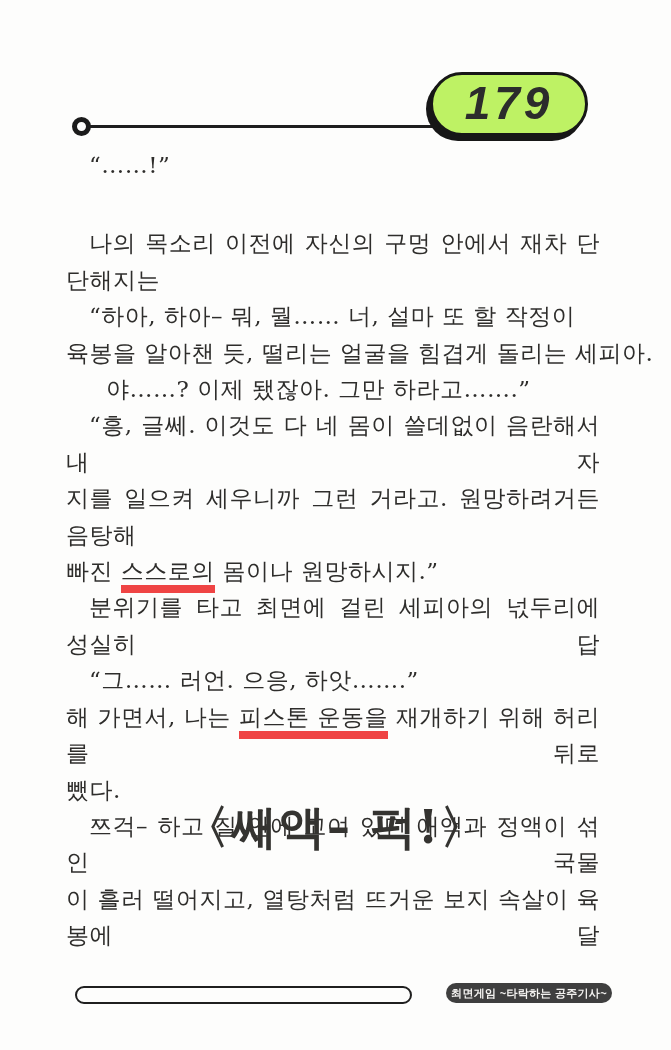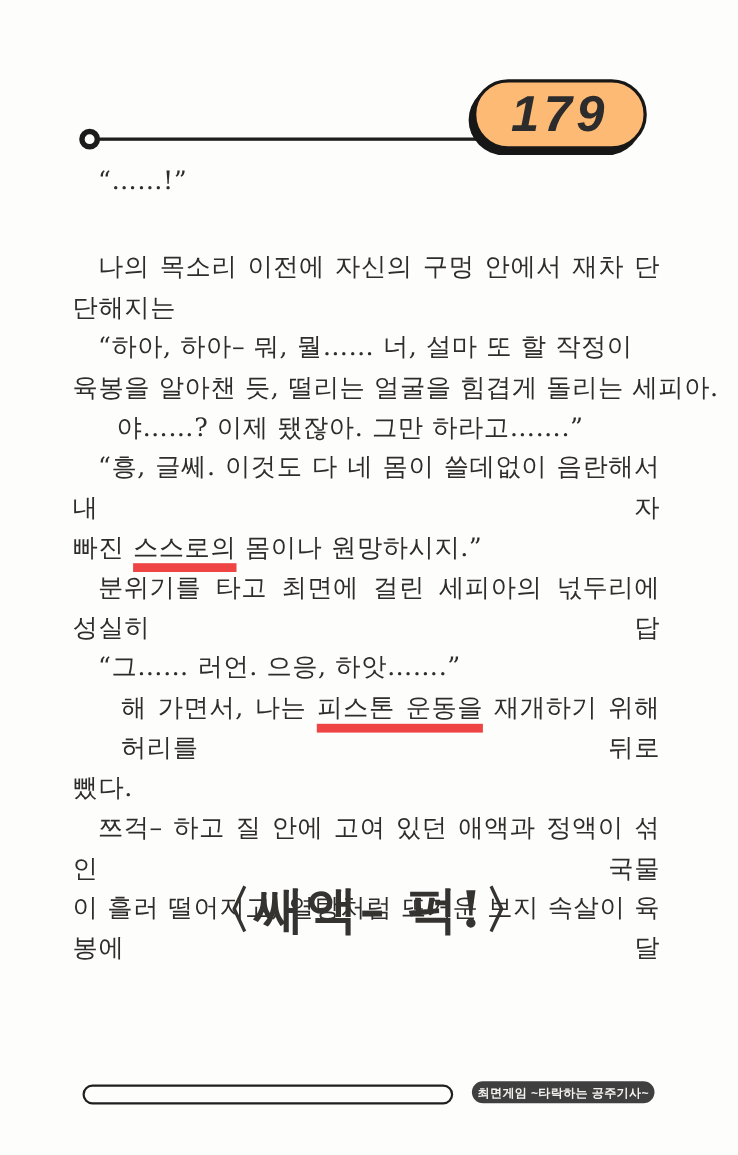--- a/index.html
+++ b/index.html
@@ -24,21 +24,21 @@
     background: #fdfdfc;
   }
   .hdr-line {
     position: absolute; left: 88px; top: 125px;
     width: 346px; height: 3px;
     background: #1e1e1e;
   }
   .page-badge {
     position: absolute; left: 430px; top: 72px;
     width: 152px; height: 58px;
-    background: #fdba74;
+    background: #bef264;
     border: 3px solid #171717;
     border-radius: 32px;
     box-shadow: -4px 5px 0 #171717;
     display: flex; align-items: center; justify-content: center;
   }
   .page-badge .num {
     font-family: "Liberation Sans", sans-serif;
     font-weight: bold; font-style: italic;
     font-size: 46px; letter-spacing: 4px;
     color: #2c2c2c;
@@ -74,21 +74,21 @@
 
   
   .footer-pill {
     position: absolute; left: 75px; top: 986px;
     width: 333px; height: 14px;
     background: #fdfdfc;
     border: 2.5px solid #1f1f1f;
     border-radius: 10px;
   }
   .series-badge {
-    position: absolute; left: 429px; top: 983px;
+    position: absolute; left: 446px; top: 983px;
     width: 166px; height: 20px;
     background: #3f3f3f;
     border-radius: 10px;
     display: flex; align-items: center; justify-content: center;
     font-family: "Liberation Sans", sans-serif;
     font-size: 11px; font-weight: bold;
     color: #f4f3f1;
     letter-spacing: 0.3px;
   }
 </style>
@@ -103,24 +103,25 @@
     <span class="num">179</span>
   </div>
 
   <div class="body-text">
       <div class="bline gap" style="text-indent: 1em;"><span>“……!”</span></div>
       <div class="bline fill" style="text-indent: 1em;"><span>나의 목소리 이전에 자신의 구멍 안에서 재차 단단해지는</span></div>
       <div class="bline" style="text-indent: 1em;"><span>“하아, 하아– 뭐, 뭘…… 너, 설마 또 할 작정이</span></div>
       <div class="bline" style="text-indent: 0px;"><span>육봉을 알아챈 듯, 떨리는 얼굴을 힘겹게 돌리는 세피아.</span></div>
       <div class="bline" style="text-indent: 0px; margin-left: 40px;"><span>야……? 이제 됐잖아. 그만 하라고…….”</span></div>
       <div class="bline fill" style="text-indent: 1em;"><span>“흥, 글쎄. 이것도 다 네 몸이 쓸데없이 음란해서 내 자</span></div>
+      <div class="bline fill" style="text-indent: 0px;"><span>지를 일으켜 세우니까 그런 거라고. 원망하려거든 음탕해</span></div>
       <div class="bline" style="text-indent: 0px;"><span>빠진 </span><span class="uline">스스로의</span><span> 몸이나 원망하시지.”</span></div>
       <div class="bline fill" style="text-indent: 1em;"><span>분위기를 타고 최면에 걸린 세피아의 넋두리에 성실히 답</span></div>
       <div class="bline" style="text-indent: 1em;"><span>“그…… 러언. 으응, 하앗…….”</span></div>
-      <div class="bline fill" style="text-indent: 0px; margin-left: 44px;"><span>해 가면서, 나는 </span><span class="uline">피스톤 운동을</span><span> 재개하기 위해 허리를 뒤로</span></div>
+      <div class="bline fill" style="text-indent: 0px;"><span>해 가면서, 나는 </span><span class="uline">피스톤 운동을</span><span> 재개하기 위해 허리를 뒤로</span></div>
       <div class="bline" style="text-indent: 0px;"><span>뺐다.</span></div>
       <div class="bline fill" style="text-indent: 1em;"><span>쯔걱– 하고 질 안에 고여 있던 애액과 정액이 섞인 국물</span></div>
       <div class="bline fill" style="text-indent: 0px;"><span>이 흘러 떨어지고, 열탕처럼 뜨거운 보지 속살이 육봉에 달</span></div>
     </div>
 
   <div class="sfx">〈쌔액– 퍽!〉</div>
 
   <div class="footer-pill"></div>
   <div class="series-badge">
     <span>최면게임 ~타락하는 공주기사~</span>

